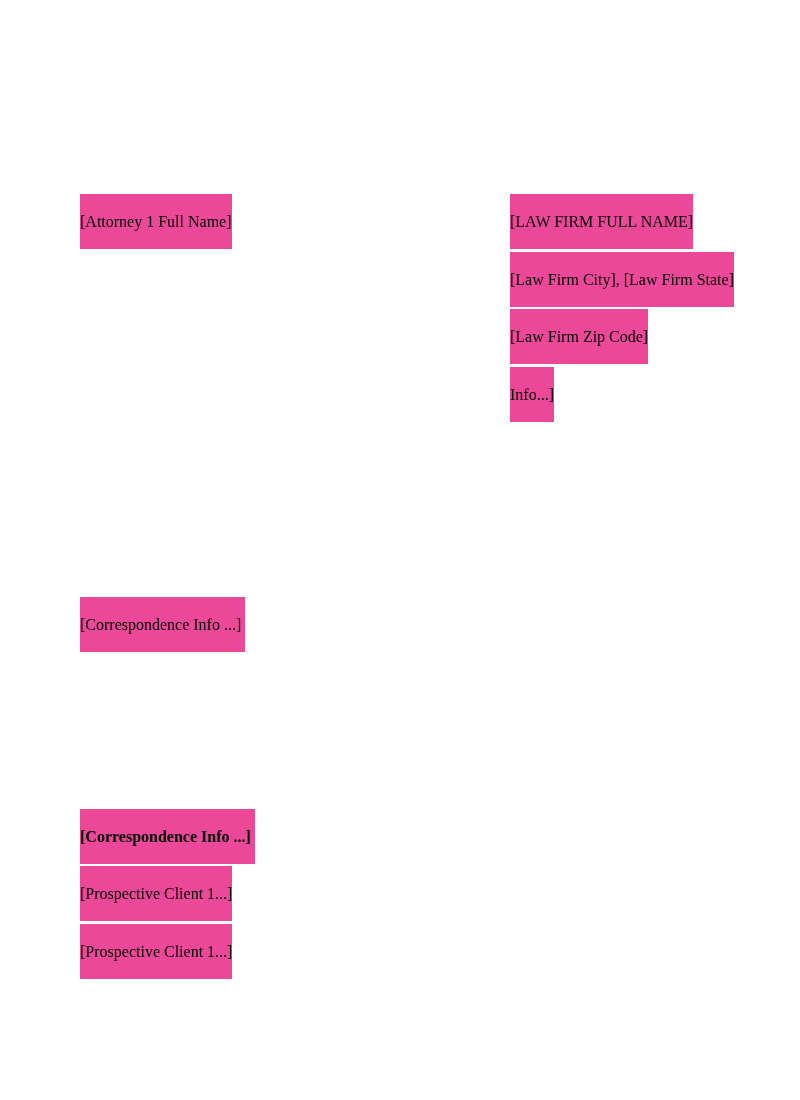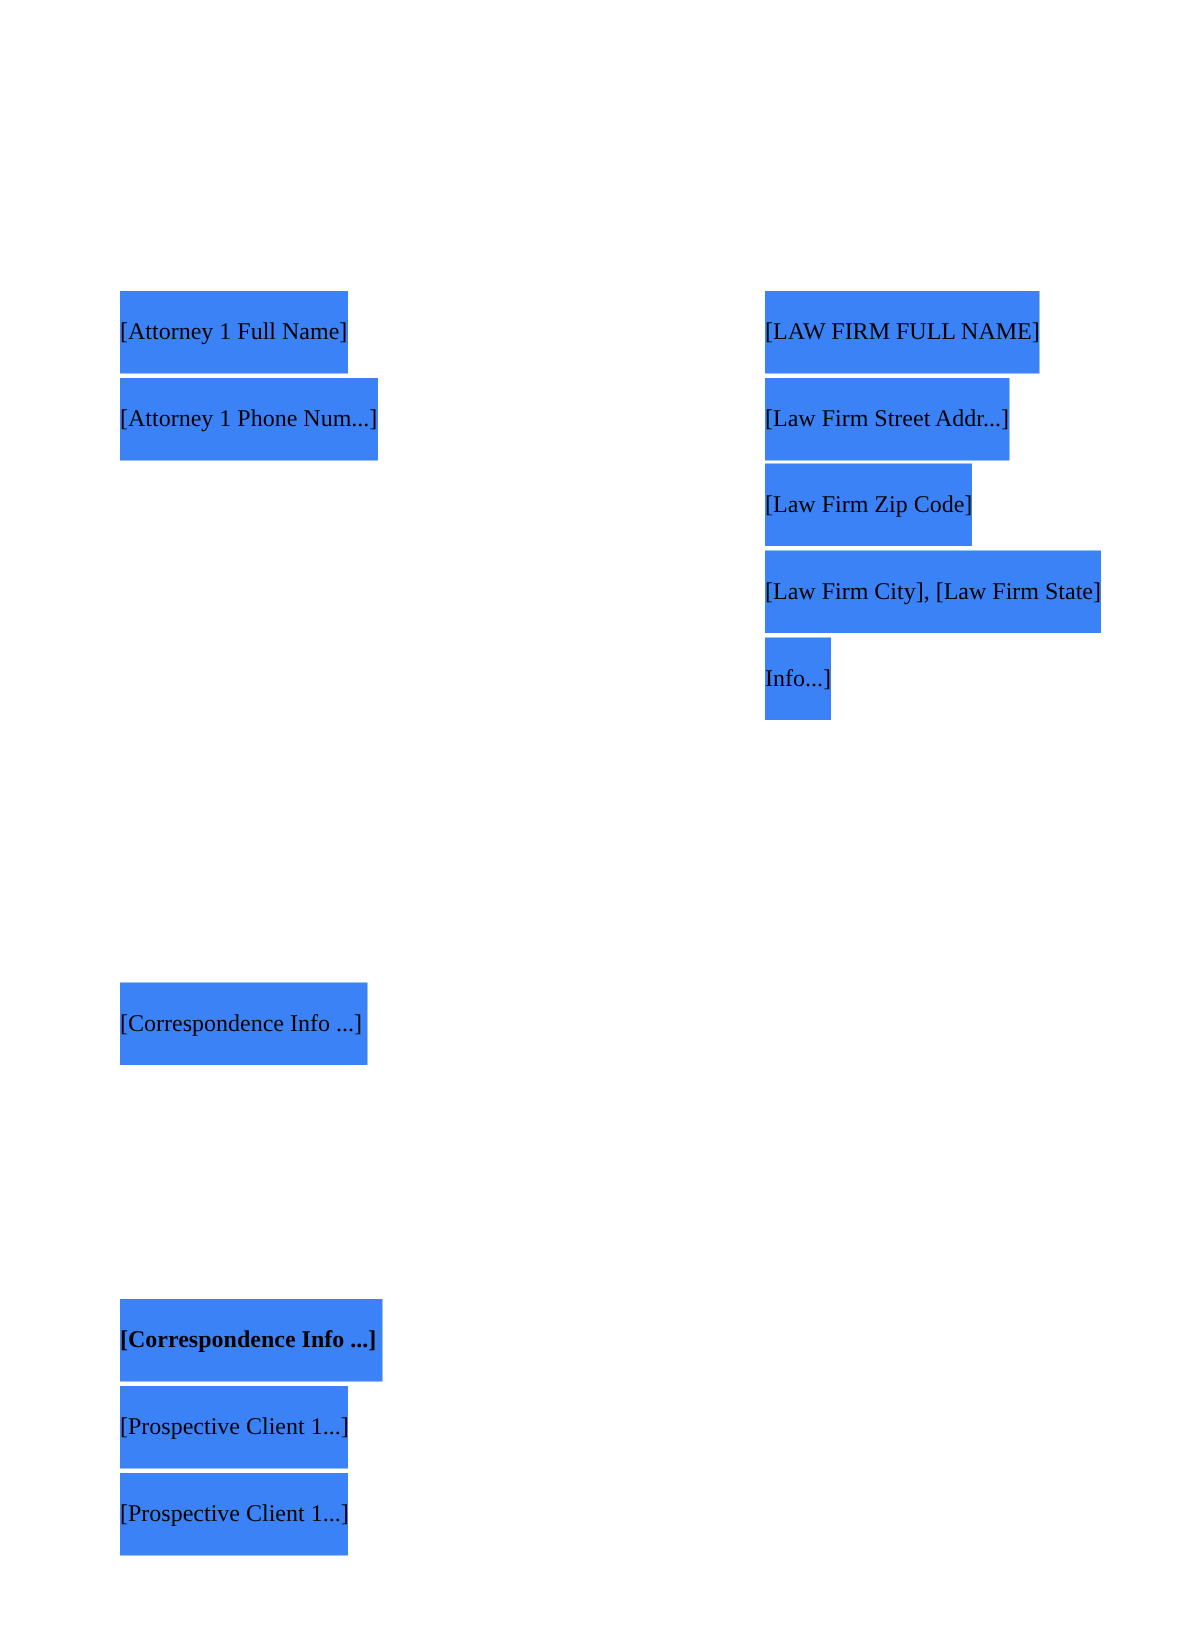--- a/index.html
+++ b/index.html
@@ -17,48 +17,46 @@
     font-size: 16px;
     line-height: 19.2px;
     color: #000000;
   }
   .content {
     padding: 97px 8px 0 80px;
     white-space: pre-wrap;
   }
   .line { min-height: 19.2px; }
   .hl {
-    background: #3b82f6;
+    background: #ec4899;
     padding: 19px 0;
   }
   .b { font-weight: bold; }
   .i { font-style: italic; }
   .header-row { display: flex; }
   .col-left  { width: 430px; }
   .col-right { width: 270px; }
   .gap1 { height: 19.2px; }
   .gap2 { height: 38.4px; }
 </style>
 </head>
 <body>
 
 <div class="page">
   <div class="content">
 
     
     <div class="header-row">
       <div class="col-left">
         <div class="line"><span class="hl">[Attorney 1 Full Name]</span></div>
-        <div class="line"><span class="hl">[Attorney 1 Phone Num...]</span></div>
       </div>
       <div class="col-right">
         <div class="line"><span class="hl">[LAW FIRM FULL NAME]</span></div>
-        <div class="line"><span class="hl">[Law Firm Street Addr...]</span></div>
+        <div class="line"><span class="hl">[Law Firm City], [Law Firm State]</span></div>
         <div class="line"><span class="hl">[Law Firm Zip Code]</span></div>
-        <div class="line"><span class="hl">[Law Firm City], [Law Firm State]</span></div>
         <div class="line"><span class="hl">Info...]</span></div>
       </div>
     </div>
 
     <div class="gap2"></div>
 
     
     <div class="line"><span class="hl">[Correspondence Info ...] </span></div>
 
     <div class="gap1"></div>

